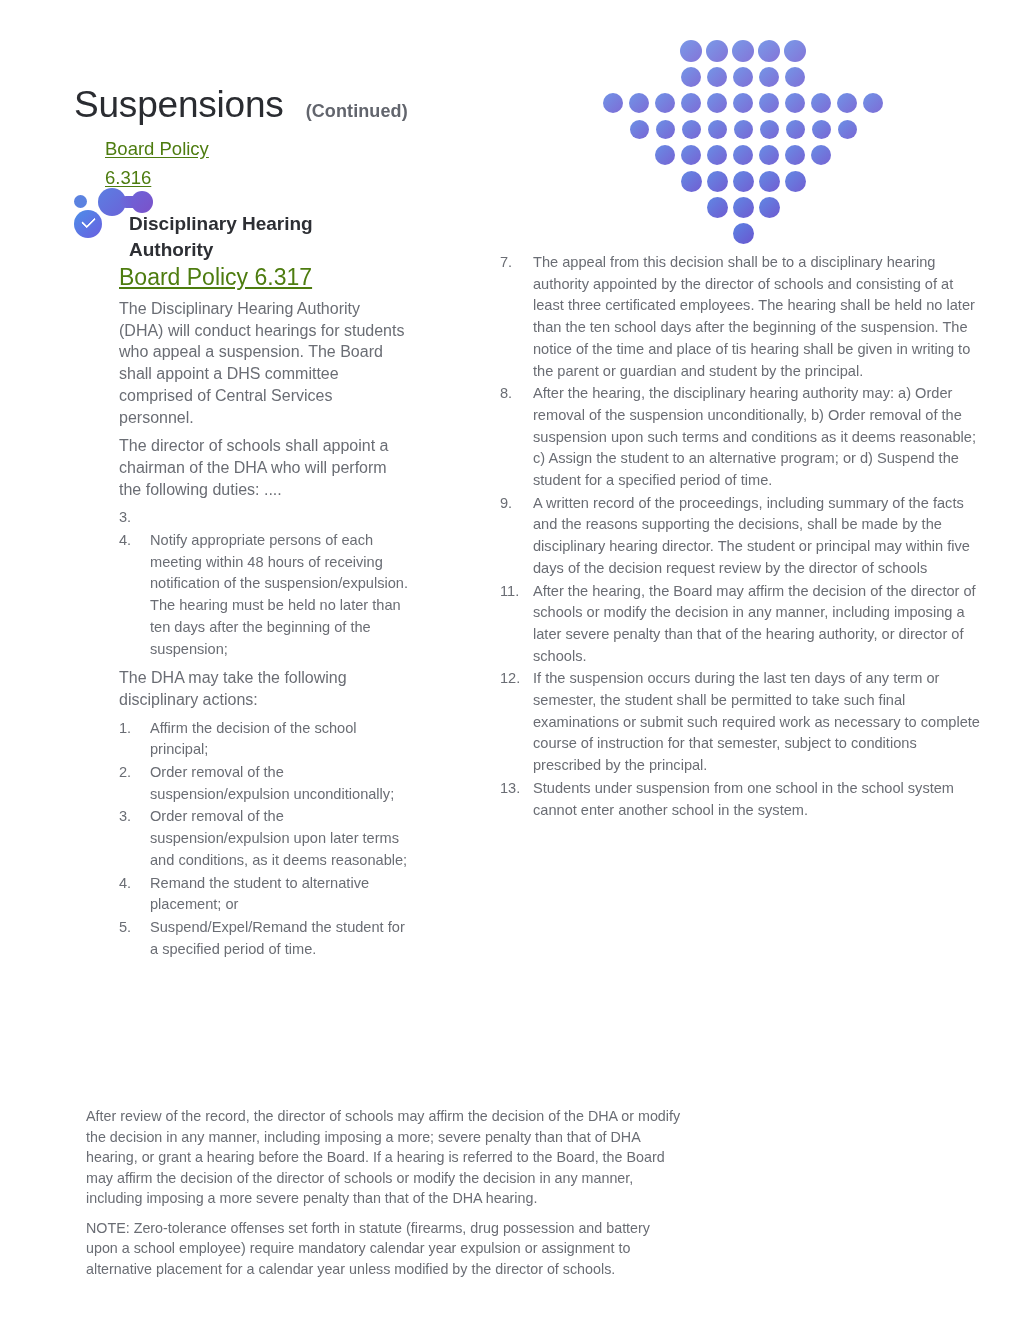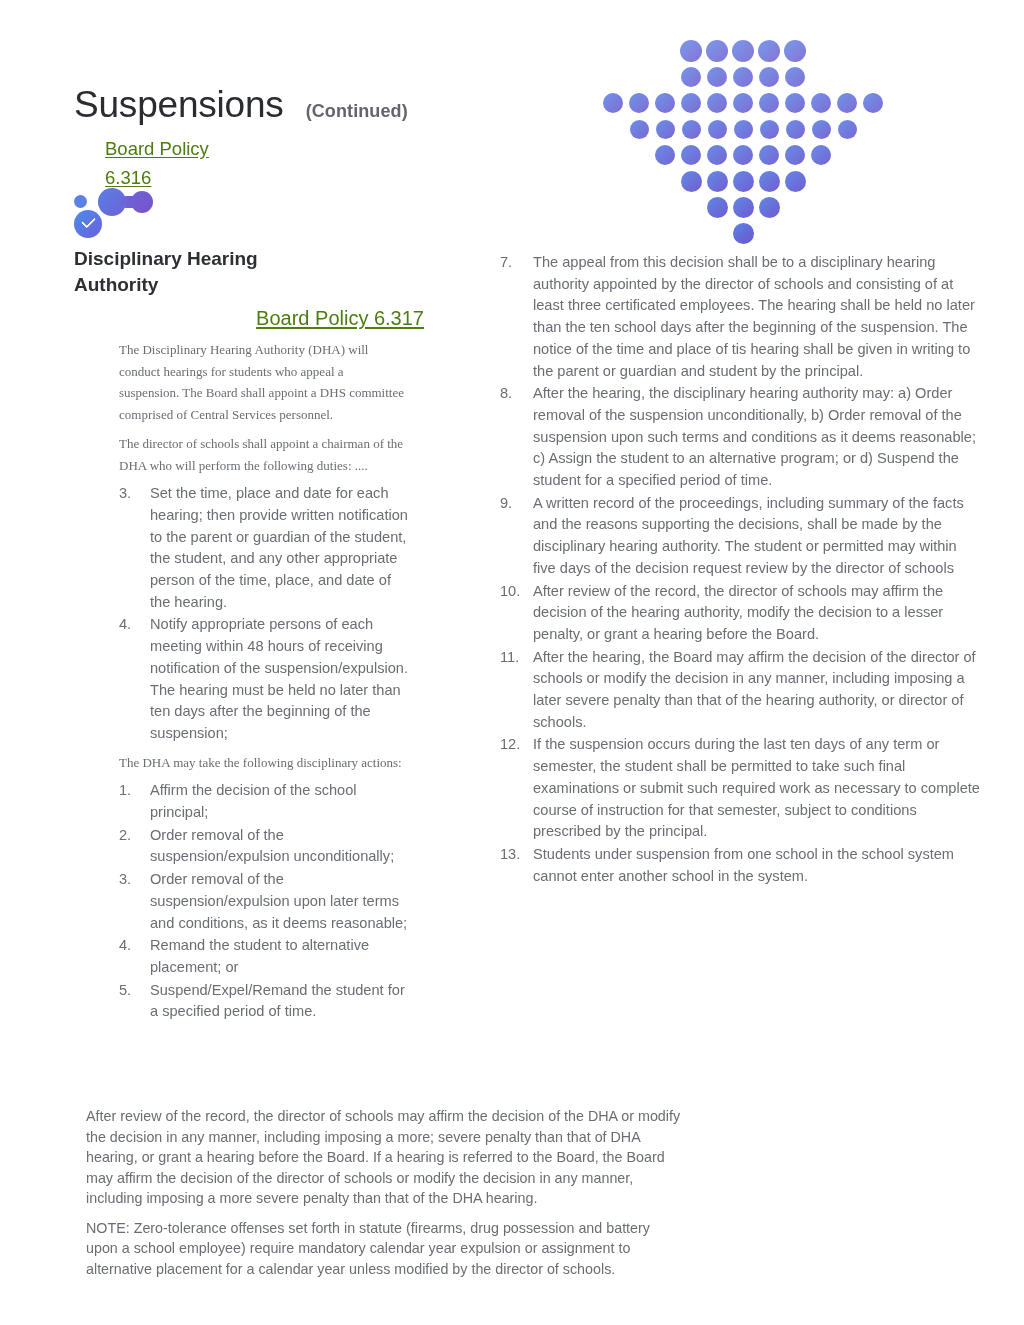--- a/index.html
+++ b/index.html
@@ -139,54 +139,51 @@
     border-left: 2.6px solid #ffffff;
     border-bottom: 2.6px solid #ffffff;
     transform: rotate(-45deg);
     border-radius: 1px;
   }
 
   
   .sec-head {
     display: flex;
     align-items: flex-start;
-    gap: 7px;
-    flex-direction: column;
+    gap: 27px;
   }
   .sec-head .sec-title {
     font-size: 19px;
     font-weight: bold;
     color: #2d2f34;
     line-height: 26px;
     margin: 0;
     padding-top: 1px;
   }
 
   
   .col-left {
     position: absolute;
     left: 74px;
     top: 210px;
     width: 350px;
   }
   .col-left .sec-head .sec-title { width: 205px; }
 
   .col-left .sub-link {
-    margin: 7px 0 0 45px;
-    font-size: 20px;
+    margin: 1px 0 0 45px;
+    font-size: 23px;
     line-height: 27px;
-    text-align: right;
   }
 
   .body-p {
-    font-size: 13px;
+    font-size: 16px;
     line-height: 21.7px;
     color: #6a6d74;
     margin: 7px 0 0 0;
-    font-family: Liberation Serif, serif;
   }
   .col-left .body-p { margin-left: 45px; width: 288px; }
 
   ol.num-list {
     margin: 7px 0 0 0;
     padding: 0;
     list-style: none;
   }
   ol.num-list li {
     display: flex;
@@ -309,21 +306,20 @@
     <div class="sub-link">
       <a class="plink" href="#">Board Policy 6.317</a>
     </div>
 
     <p class="body-p">The Disciplinary Hearing Authority (DHA) will conduct hearings for students who appeal a suspension. The Board shall appoint a DHS committee comprised of Central Services personnel.</p>
     <p class="body-p">The director of schools shall appoint a chairman of the DHA who will perform the following duties: ....</p>
 
     <ol class="num-list">
       <li>
         <span class="li-num">3.</span>
-        <span class="li-text">Set the time, place and date for each hearing; then provide written notification to the parent or guardian of the student, the student, and any other appropriate person of the time, place, and date of the hearing.</span>
       </li>
       <li>
         <span class="li-num">4.</span>
         <span class="li-text">Notify appropriate persons of each meeting within 48 hours of receiving notification of the suspension/expulsion. The hearing must be held no later than ten days after the beginning of the suspension;</span>
       </li>
     </ol>
 
     <p class="body-p">The DHA may take the following disciplinary actions:</p>
 
     <ol class="num-list">
@@ -356,25 +352,21 @@
       <li>
         <span class="li-num">7.</span>
         <span class="li-text">The appeal from this decision shall be to a disciplinary hearing authority appointed by the director of schools and consisting of at least three certificated employees. The hearing shall be held no later than the ten school days after the beginning of the suspension. The notice of the time and place of tis hearing shall be given in writing to the parent or guardian and student by the principal.</span>
       </li>
       <li>
         <span class="li-num">8.</span>
         <span class="li-text">After the hearing, the disciplinary hearing authority may: a) Order removal of the suspension unconditionally, b) Order removal of the suspension upon such terms and conditions as it deems reasonable; c) Assign the student to an alternative program; or d) Suspend the student for a specified period of time.</span>
       </li>
       <li>
         <span class="li-num">9.</span>
-        <span class="li-text">A written record of the proceedings, including summary of the facts and the reasons supporting the decisions, shall be made by the disciplinary hearing authority. The student or permitted may within five days of the decision request review by the director of schools</span>
-      </li>
-      <li>
-        <span class="li-num">10.</span>
-        <span class="li-text">After review of the record, the director of schools may affirm the decision of the hearing authority, modify the decision to a lesser penalty, or grant a hearing before the Board.</span>
+        <span class="li-text">A written record of the proceedings, including summary of the facts and the reasons supporting the decisions, shall be made by the disciplinary hearing director. The student or principal may within five days of the decision request review by the director of schools</span>
       </li>
       <li>
         <span class="li-num">11.</span>
         <span class="li-text">After the hearing, the Board may affirm the decision of the director of schools or modify the decision in any manner, including imposing a later severe penalty than that of the hearing authority, or director of schools.</span>
       </li>
       <li>
         <span class="li-num">12.</span>
         <span class="li-text">If the suspension occurs during the last ten days of any term or semester, the student shall be permitted to take such final examinations or submit such required work as necessary to complete course of instruction for that semester, subject to conditions prescribed by the principal.</span>
       </li>
       <li>

